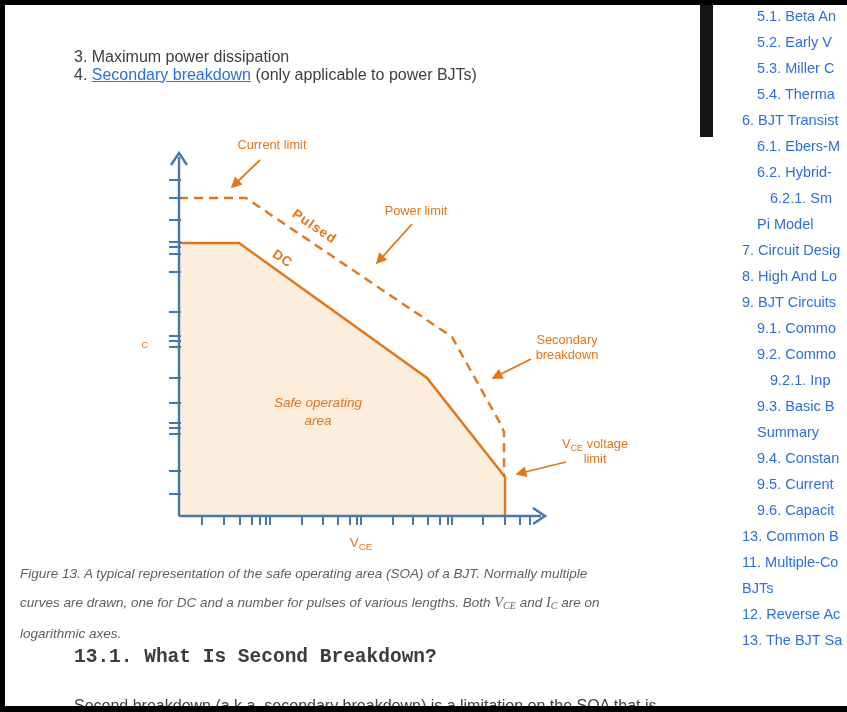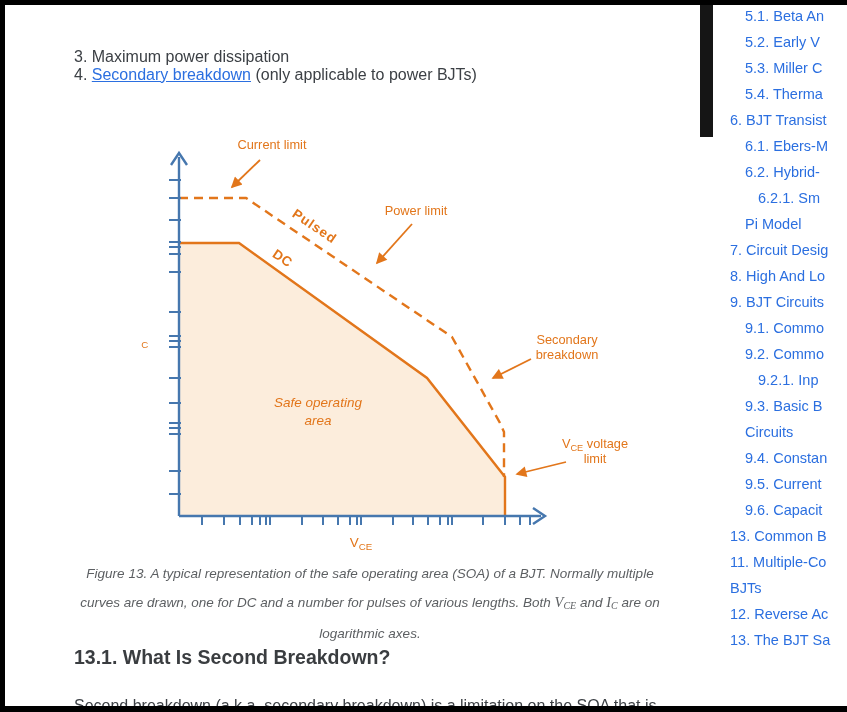--- a/index.html
+++ b/index.html
@@ -13,31 +13,31 @@
   .frame.bottom{left:0;top:706px;width:847px;height:6px;}
   .scroll-thumb{position:absolute;left:700px;top:5px;width:13px;height:132px;background:#151515;z-index:8;}
 
   .list-item{position:absolute;left:74px;font-size:16px;color:#3c4045;white-space:nowrap;}
   .li3{top:20px;margin-top:28px;}
   .li4{top:66px;}
   a.body-link{color:#2b6fe0;text-decoration:underline;cursor:pointer;}
 
   .figure-wrap{position:absolute;left:140px;top:128px;width:500px;height:432px;}
 
-  .caption{position:absolute;left:20px;top:560px;width:700px;text-align:center;
+  .caption{position:absolute;left:20px;top:560px;width:700px;
     font-size:13.5px;font-style:italic;color:#5c5f62;line-height:28px;}
   .caption .msub-base{font-family:"Liberation Serif",serif;font-style:italic;font-size:14.5px;}
   .caption .msub{font-family:"Liberation Serif",serif;font-style:italic;font-size:10px;vertical-align:-2px;}
 
-  .heading{position:absolute;left:74px;top:646px;font-size:19.5px;font-weight:bold;color:#3a3d40;white-space:nowrap;}
+  .heading{position:absolute;left:74px;top:646px;font-size:19.5px;font-weight:bold;color:#3a3d40;white-space:nowrap;font-family:Liberation Mono, monospace;}
   .clipped-par{position:absolute;left:74px;top:697px;font-size:16px;color:#3c4045;white-space:nowrap;}
 
   .toc{position:absolute;left:730px;top:3px;width:117px;height:703px;overflow:hidden;
     font-size:14.5px;color:#2b6fe0;line-height:26px;}
-  .toc-item{white-space:nowrap;cursor:pointer;}
+  .toc-item{white-space:nowrap;cursor:pointer;margin-left:12px;}
   .toc-item.lvl1{padding-left:0;}
   .toc-item.lvl2{padding-left:15px;}
   .toc-item.lvl3{padding-left:28px;}
 </style>
 </head>
 <body>
 
 <div class="page">
 
   <div class="list-item li3">3. Maximum power dissipation</div>
@@ -139,21 +139,21 @@
       <div class="toc-item lvl2">6.2. Hybrid-</div>
       <div class="toc-item lvl3">6.2.1. Sm</div>
       <div class="toc-item lvl2">Pi Model</div>
       <div class="toc-item lvl1">7. Circuit Desig</div>
       <div class="toc-item lvl1">8. High And Lo</div>
       <div class="toc-item lvl1">9. BJT Circuits</div>
       <div class="toc-item lvl2">9.1. Commo</div>
       <div class="toc-item lvl2">9.2. Commo</div>
       <div class="toc-item lvl3">9.2.1. Inp</div>
       <div class="toc-item lvl2">9.3. Basic B</div>
-      <div class="toc-item lvl2">Circuits</div>
+      <div class="toc-item lvl2">Summary</div>
       <div class="toc-item lvl2">9.4. Constan</div>
       <div class="toc-item lvl2">9.5. Current</div>
       <div class="toc-item lvl2">9.6. Capacit</div>
       <div class="toc-item lvl1">13. Common B</div>
       <div class="toc-item lvl1">11. Multiple-Co</div>
       <div class="toc-item lvl1">BJTs</div>
       <div class="toc-item lvl1">12. Reverse Ac</div>
       <div class="toc-item lvl1">13. The BJT Sa</div>
     </div>
 

